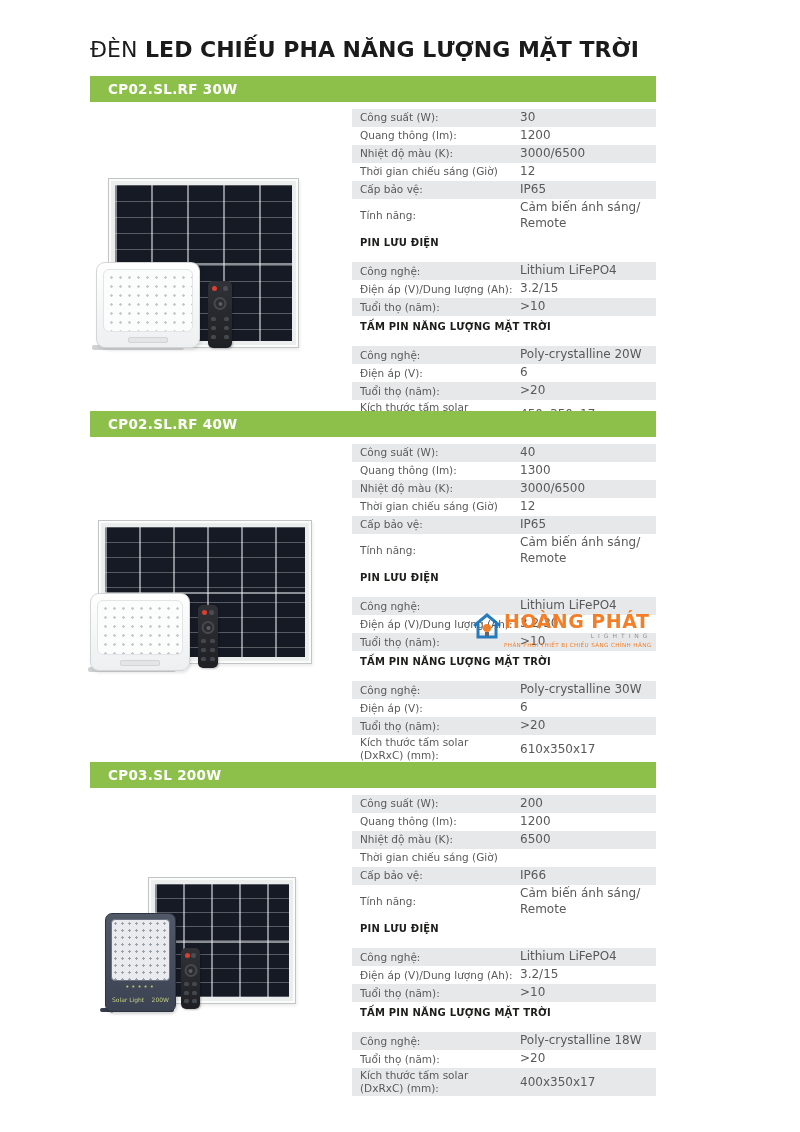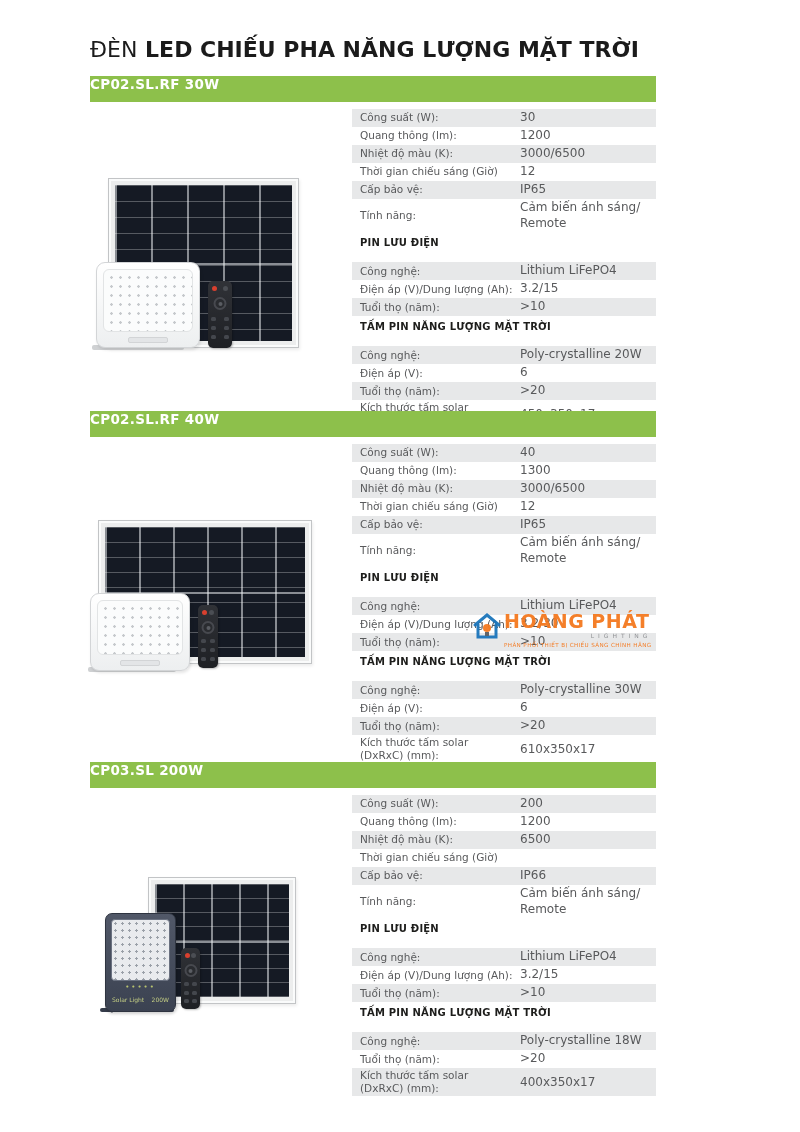--- a/index.html
+++ b/index.html
@@ -19,22 +19,22 @@
   
   .page-title{
     position:absolute;left:90px;top:36px;font-size:22px;line-height:1.25;
     color:#1b1b1b;letter-spacing:0;white-space:nowrap;
   }
   .page-title .t-light{font-weight:400;}
   .page-title .t-bold{font-weight:700;}
   
   .product{position:absolute;left:90px;width:578px;}
   .model-bar{
-    height:26px;background:var(--accent-green);display:flex;align-items:flex-start;
-    padding-left:0;
+    height:26px;background:var(--accent-green);display:flex;align-items:center;
+    padding-left:18px;
   }
   .model-bar span{color:#fff;font-weight:700;font-size:13.5px;letter-spacing:.3px;}
   .section-body{position:relative;}
   .table-col{position:absolute;left:262px;top:7px;width:316px;}
   .photo-col{position:absolute;left:0;top:0;width:262px;}
   
   .spec-row{display:flex;align-items:center;min-height:18px;padding:1px 0;}
   .spec-row.alt{background:var(--row-gray);}
   .spec-label{
     flex:0 0 168px;padding-left:8px;font-size:10.5px;line-height:1.25;

